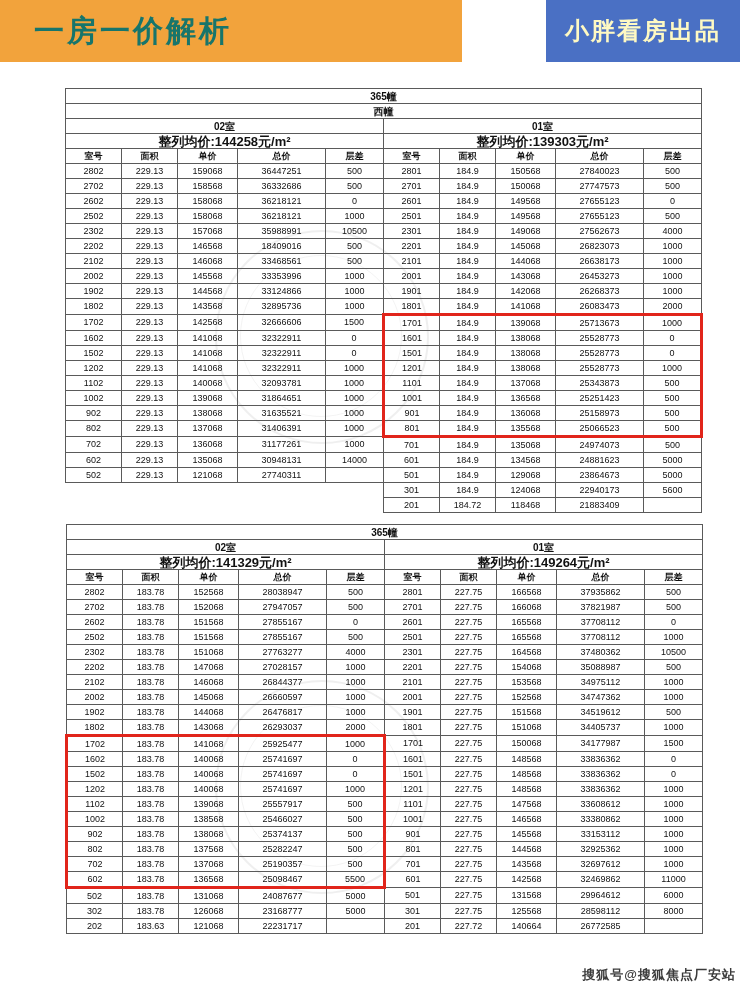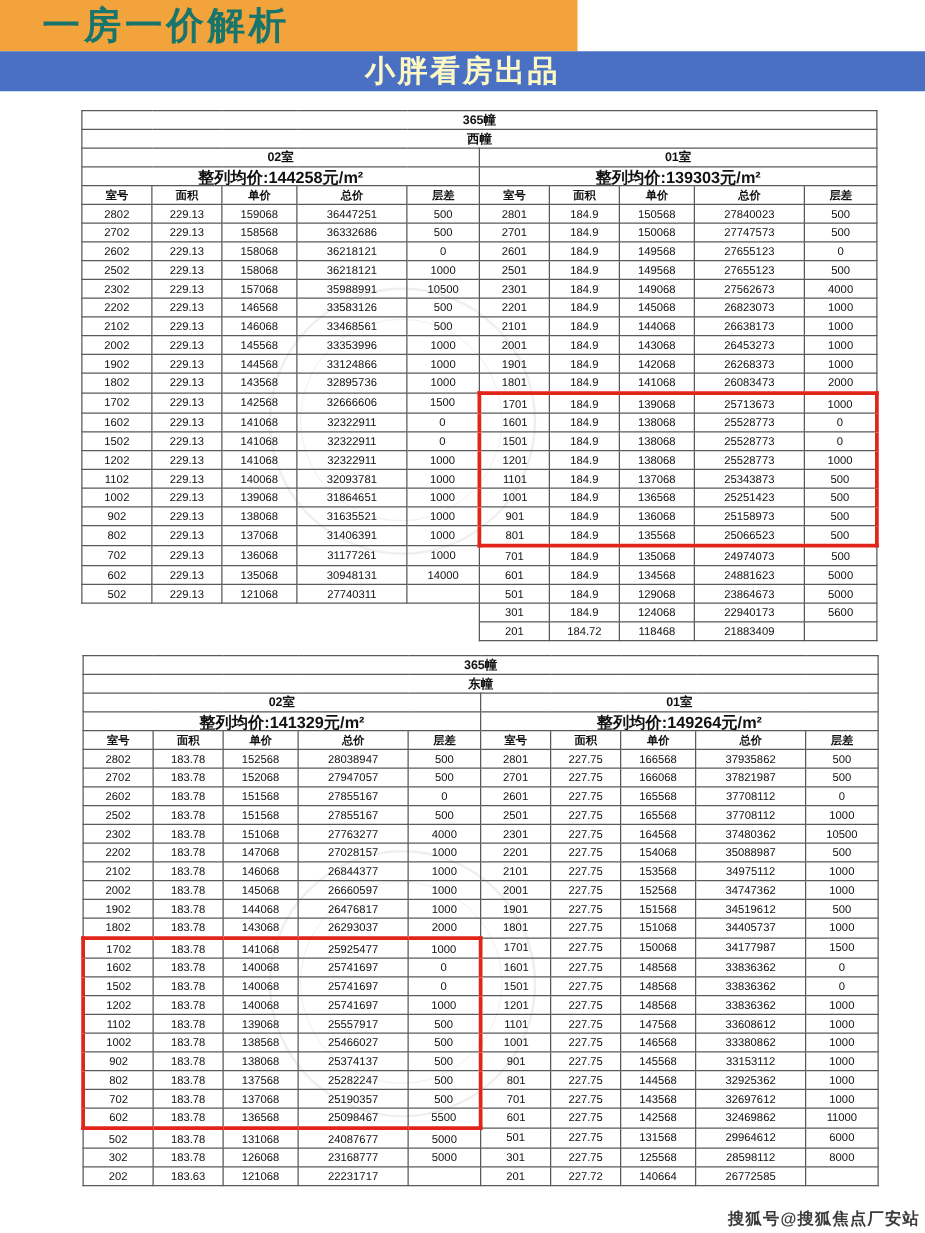--- a/index.html
+++ b/index.html
@@ -4,21 +4,21 @@
 <style>
   html,body{margin:0;padding:0;}
   body{
     width:740px;height:986px;background:#ffffff;
     font-family:"Liberation Sans","DejaVu Sans",sans-serif;
     position:relative;overflow:hidden;color:#1a1a1a;
   }
   .page{width:740px;height:986px;position:relative;}
 
   
-  .topbar{display:flex;height:62px;width:740px;flex-direction:column;}
+  .topbar{display:flex;height:62px;width:740px;}
   .topbar-left{
     width:462px;background:#F2A33C;color:#17756B;
     font-size:30px;font-weight:bold;letter-spacing:3px;
     display:flex;align-items:center;padding-left:34px;box-sizing:border-box;
   }
   .topbar-gap{width:84px;background:#ffffff;}
   .topbar-right{
     flex:1;background:#4A70C4;color:#fef9c3;
     font-size:24px;font-weight:bold;letter-spacing:2px;
     display:flex;align-items:center;justify-content:center;
@@ -187,21 +187,21 @@
               <td>2301</td>
               <td>184.9</td>
               <td>149068</td>
               <td>27562673</td>
               <td>4000</td>
             </tr>
             <tr>
               <td>2202</td>
               <td>229.13</td>
               <td>146568</td>
-              <td>33583126</td>
+              <td>18409016</td>
               <td>500</td>
               <td>2201</td>
               <td>184.9</td>
               <td>145068</td>
               <td>26823073</td>
               <td>1000</td>
             </tr>
             <tr>
               <td>2102</td>
               <td>229.13</td>
@@ -420,23 +420,20 @@
             <col style="width:58px">
           <col style="width:56px">
             <col style="width:56px">
             <col style="width:60px">
             <col style="width:88px">
             <col style="width:58px">
         </colgroup>
         <thead>
           <tr>
               <th colspan="10" class="big">365幢</th>
-            </tr>
-          <tr>
-              <th colspan="10" class="big">东幢</th>
             </tr>
           <tr>
             <th colspan="5" class="big">02室</th>
             <th colspan="5" class="big">01室</th>
           </tr>
           <tr>
             <th colspan="5" class="avg">整列均价:141329元/m²</th>
             <th colspan="5" class="avg">整列均价:149264元/m²</th>
           </tr>
           <tr class="cols">

